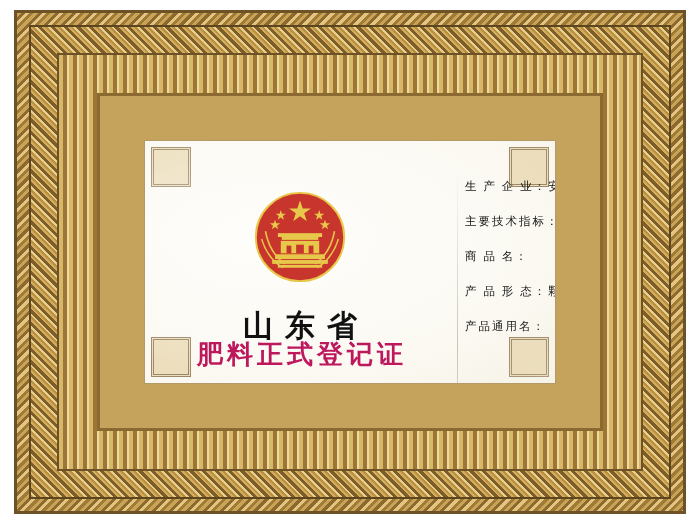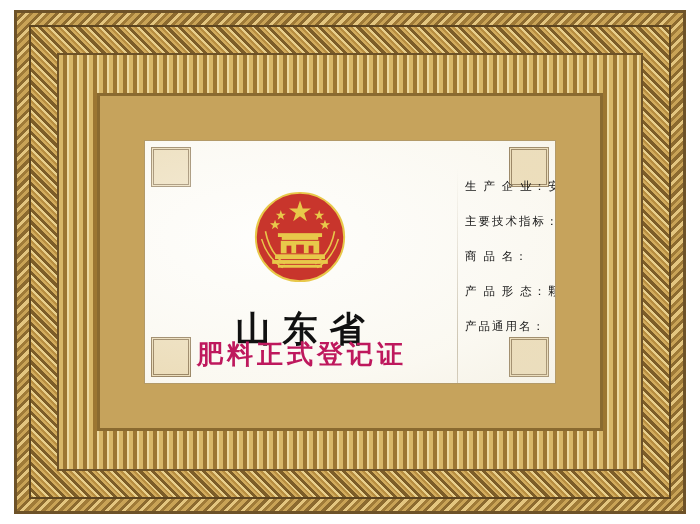--- a/index.html
+++ b/index.html
@@ -115,21 +115,21 @@
     transform: translateX(-50%);
     top: 48px;
     width: 96px;
     height: 96px;
   }
 
   .title-big {
     position: absolute;
     top: 165px;
     width: 100%;
-    font-size: 35px;
+    font-size: 30px;
     font-weight: bold;
     letter-spacing: 12px;
     text-indent: 12px;
     color: #111;
     font-family: "DejaVu Serif", "Liberation Serif", serif;
   }
   .title-sub {
     position: absolute;
     top: 196px;
     width: 100%;

